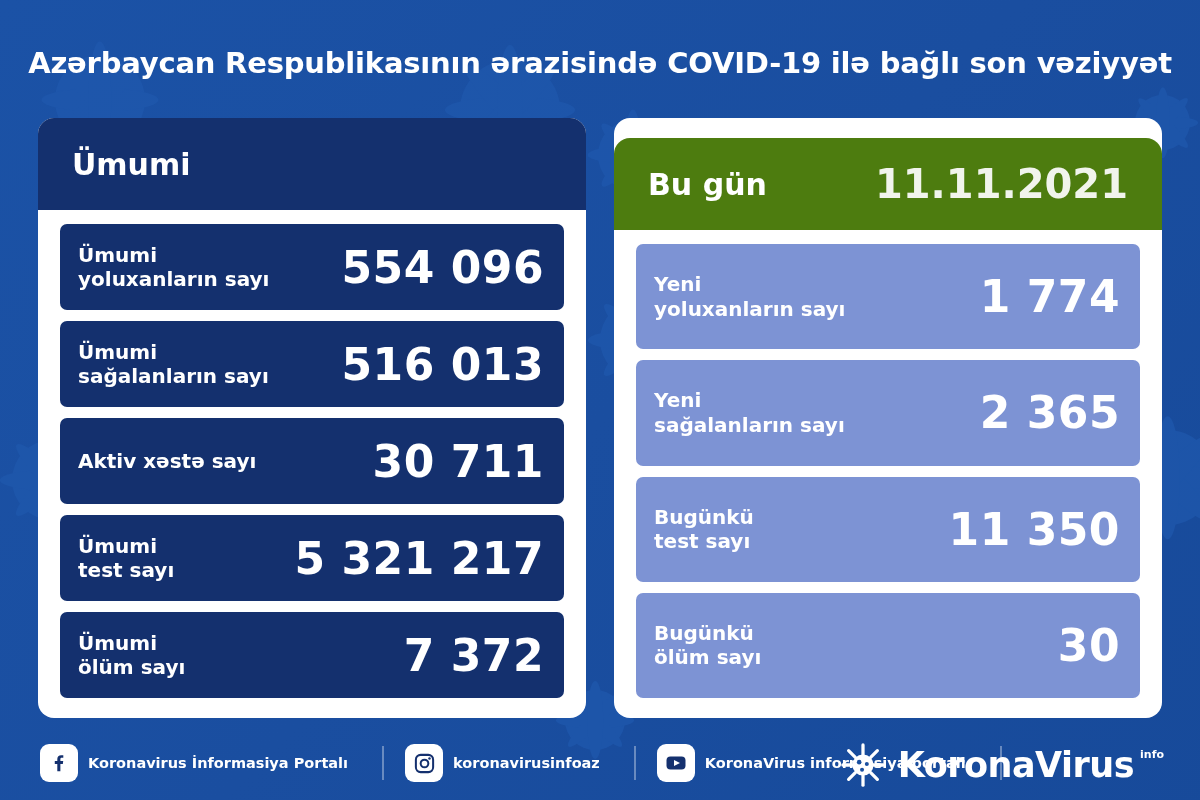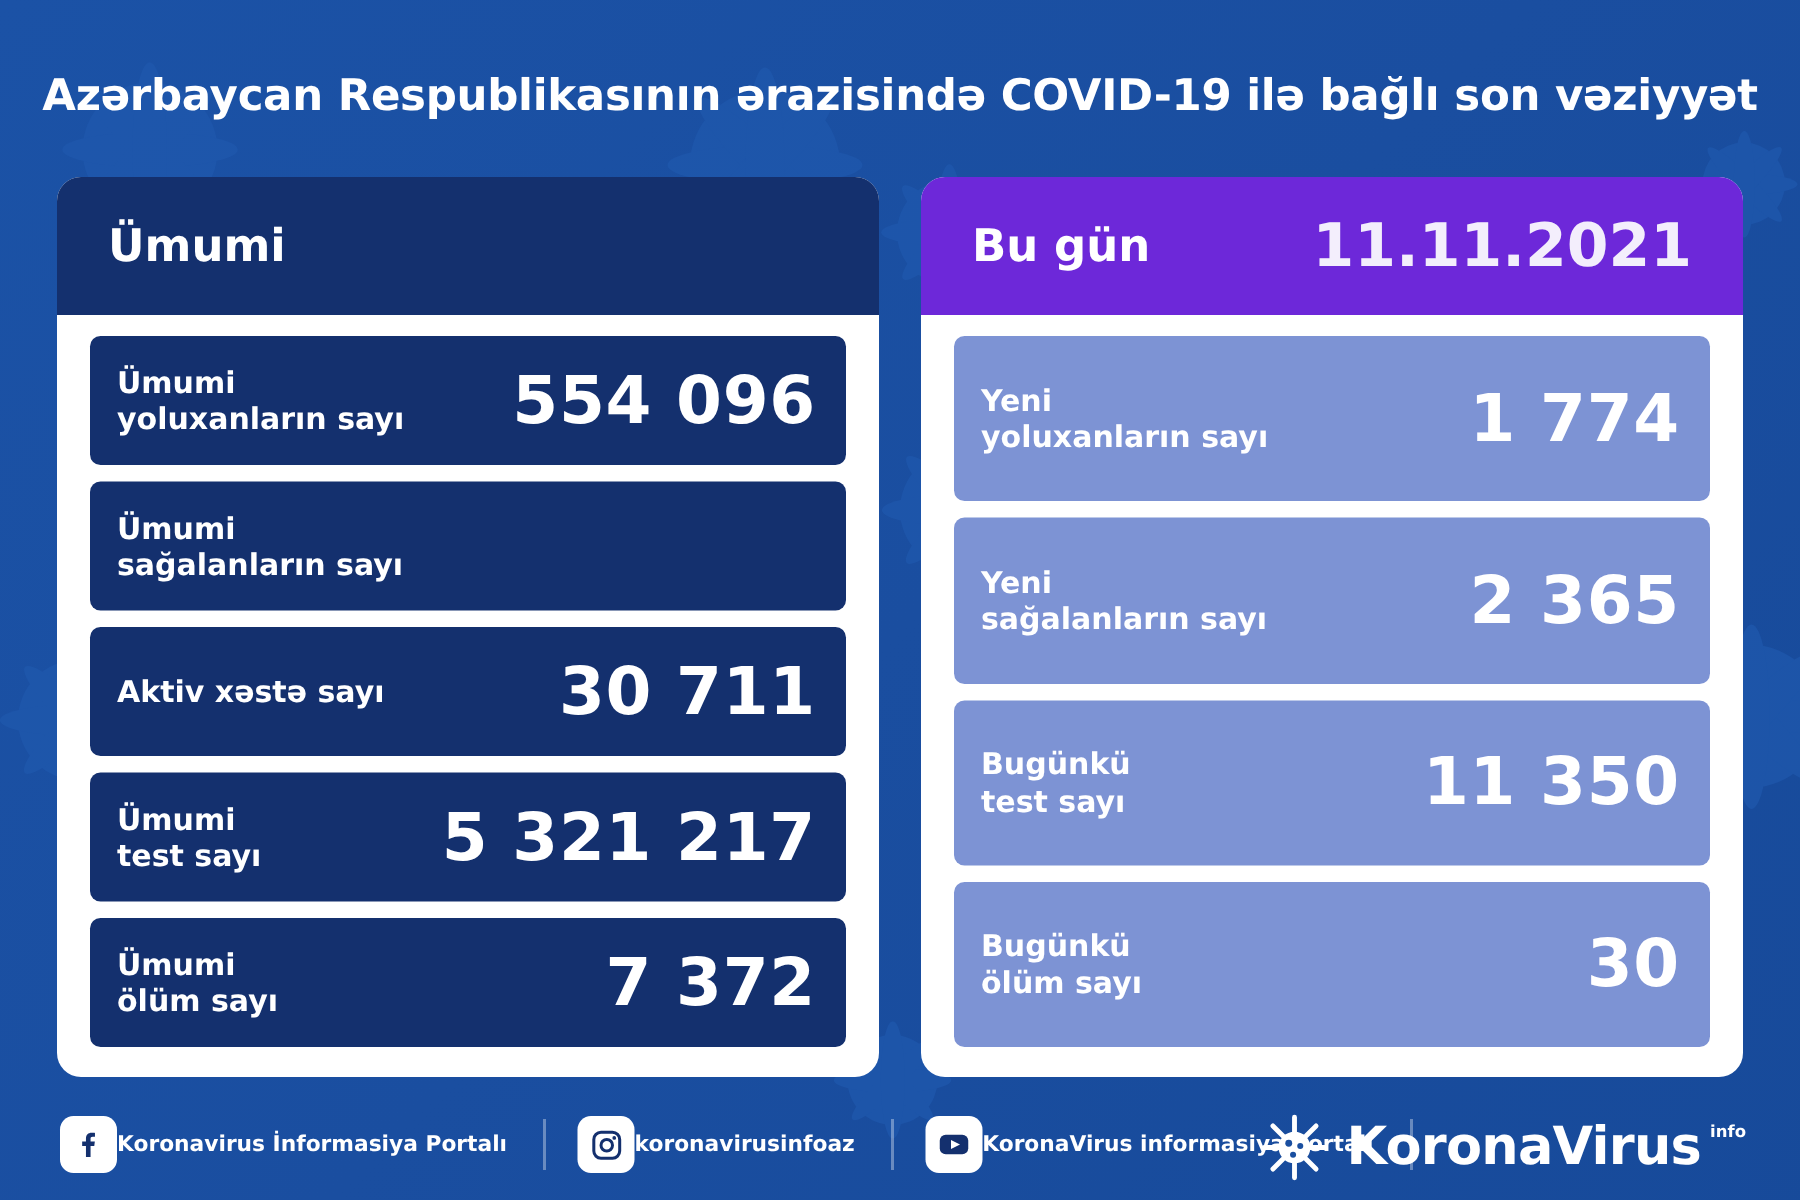--- a/index.html
+++ b/index.html
@@ -112,21 +112,21 @@
   .panel-head {
     height: 92px;
     border-radius: 16px 16px 0 0;
     display: flex;
     align-items: center;
     justify-content: space-between;
     padding: 0 34px;
     box-sizing: border-box;
   }
   .panel-head-left { background: #14306e; }
-  .panel-head-right { background: #6d28d9; }
+  .panel-head-right { background: #4d7c0f; margin-top: 20px; }
   .panel-head-title {
     color: #ffffff;
     font-size: 30px;
     font-weight: bold;
   }
   .panel-head-date {
     color: #ffffff;
     font-size: 40px;
     font-weight: bold;
     opacity: 0.92;
@@ -174,20 +174,21 @@
     width: 1200px;
     height: 74px;
     display: flex;
     align-items: center;
     z-index: 6;
   }
   .social {
     display: flex;
     align-items: center;
     margin-left: 40px;
+    gap: 10px;
   }
   .social + .social { margin-left: 21px; }
   .social-icon {
     width: 38px;
     height: 38px;
     border-radius: 9px;
     background: #ffffff;
     display: flex;
     align-items: center;
     justify-content: center;
@@ -281,20 +282,21 @@
       </div>
       <div class="rows">
 
         <div class="row row-left">
           <div class="row-label">Ümumi<br>yoluxanların sayı</div>
           <div class="row-value">554 096</div>
         </div>
 
         <div class="row row-left">
           <div class="row-label">Ümumi<br>sağalanların sayı</div>
+          <div class="row-value">516 013</div>
         </div>
 
         <div class="row row-left">
           <div class="row-label">Aktiv xəstə sayı</div>
           <div class="row-value">30 711</div>
         </div>
 
         <div class="row row-left">
           <div class="row-label">Ümumi<br>test sayı</div>
           <div class="row-value">5 321 217</div>

